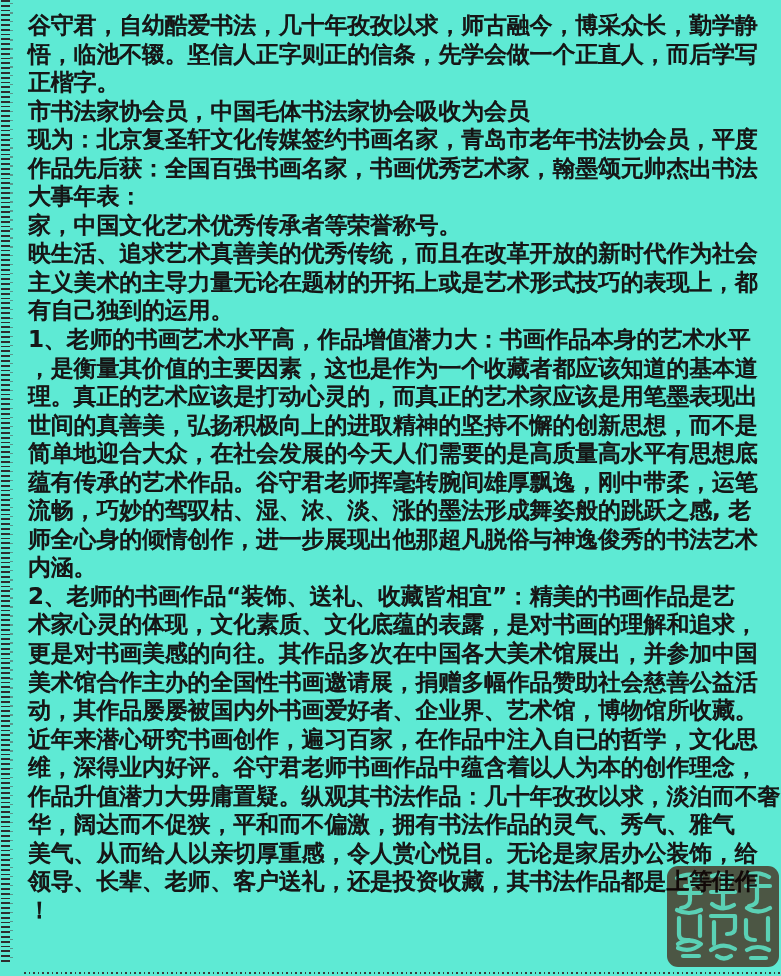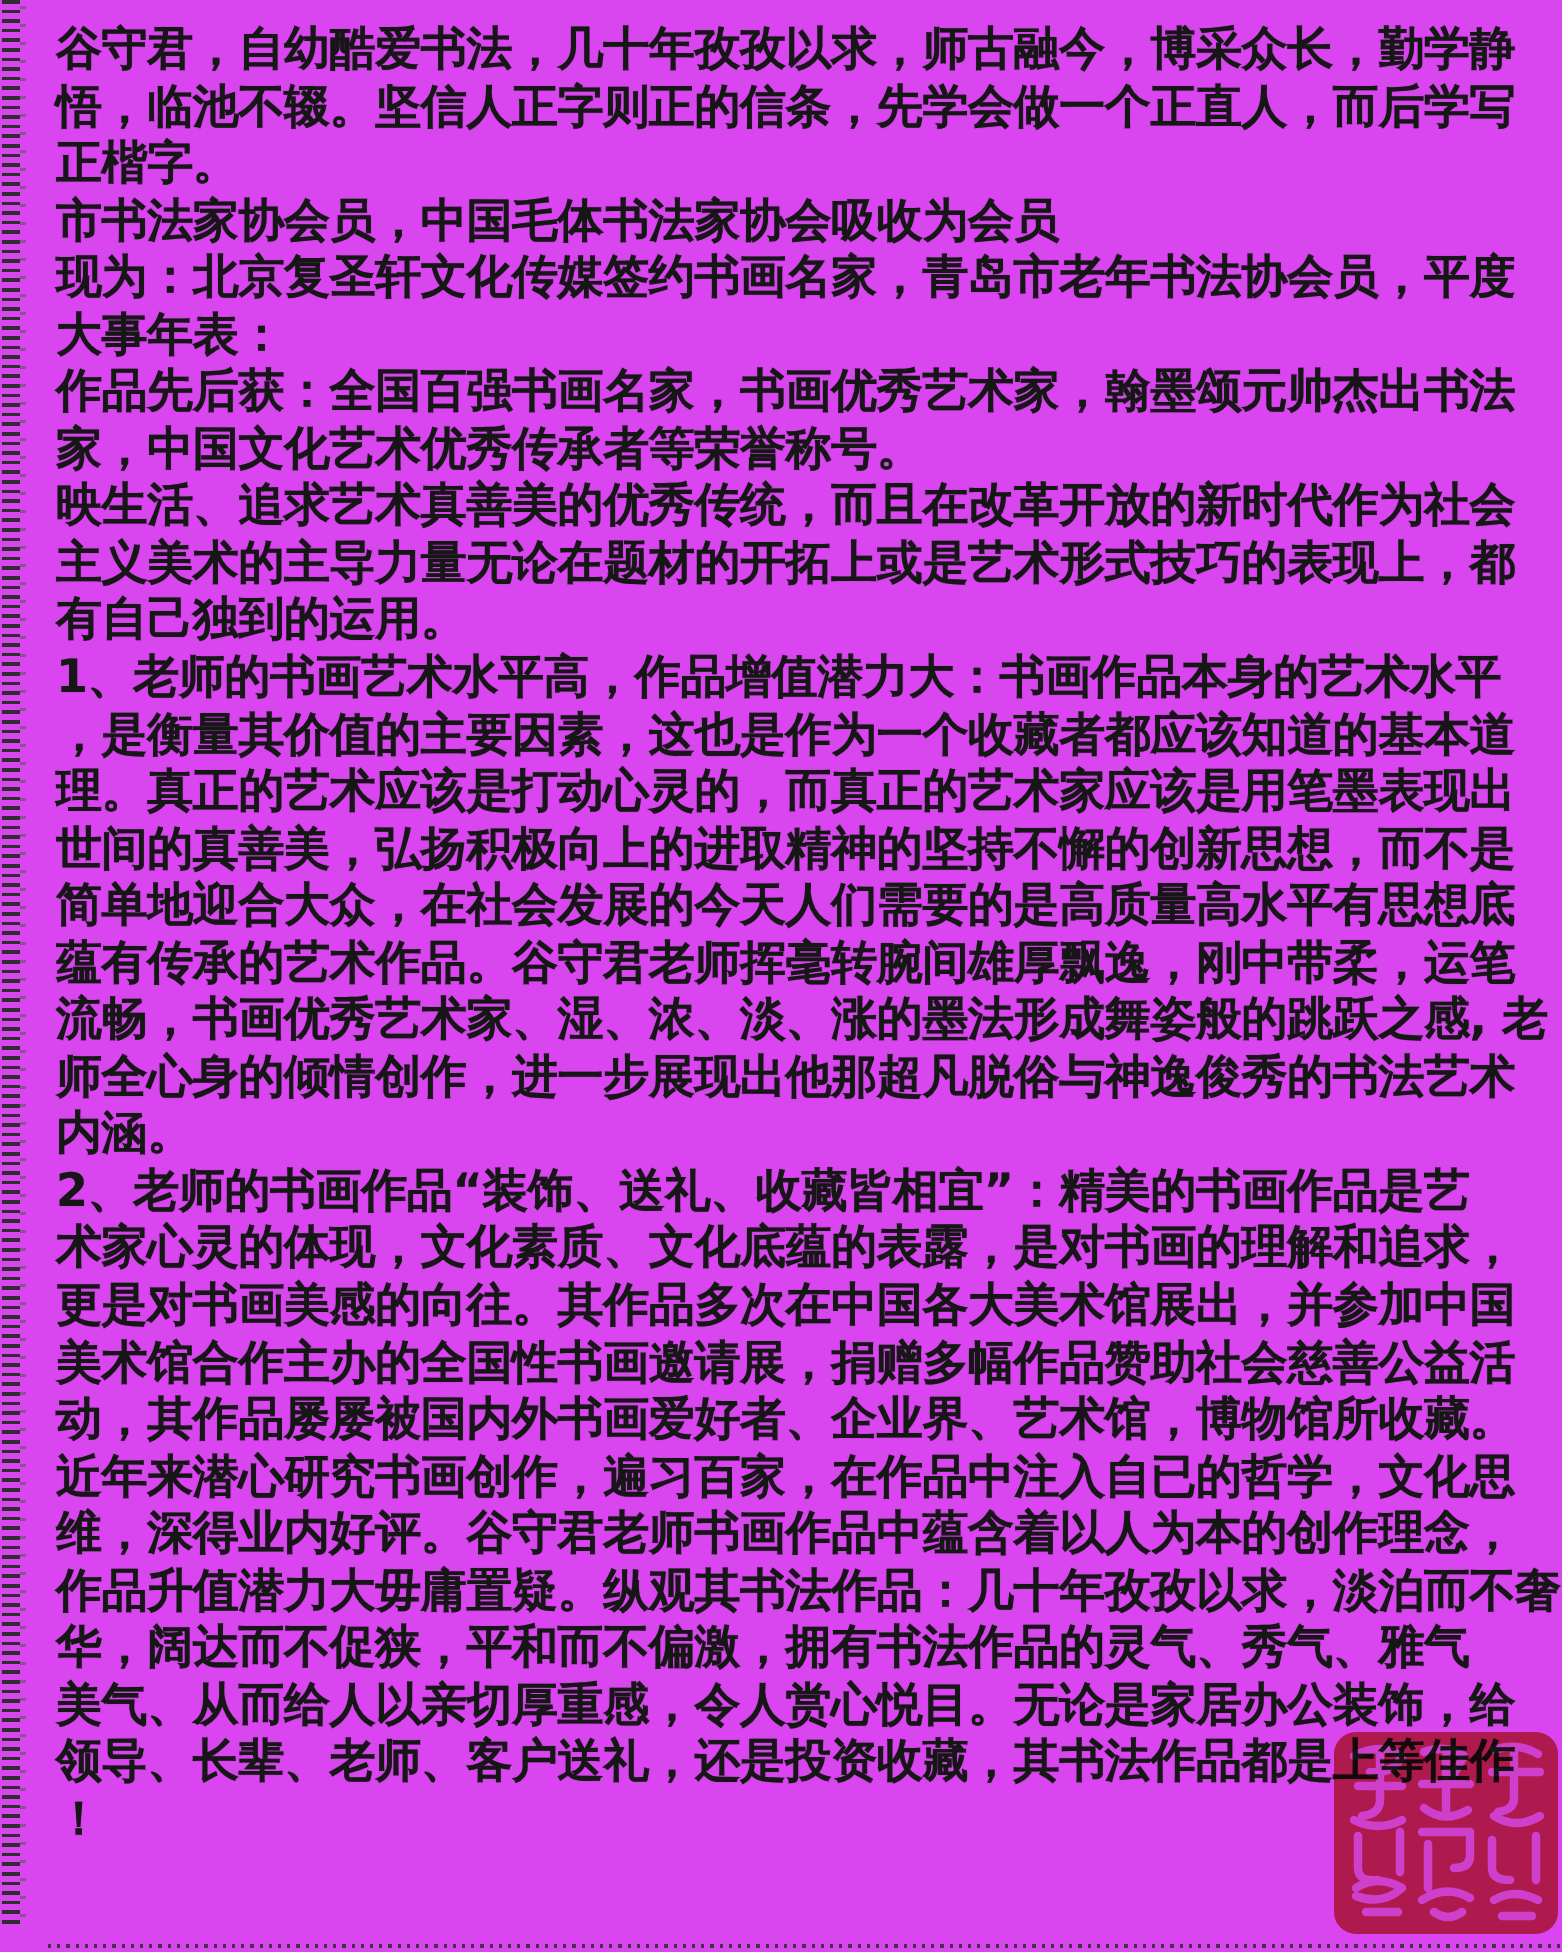--- a/index.html
+++ b/index.html
@@ -10,21 +10,21 @@
     width: 781px;
     height: 976px;
     background: #fbfbfa;
     overflow: hidden;
     position: relative;
     font-family: "DejaVu Sans", sans-serif;
   }
   .page {
     position: absolute;
     inset: 0;
-    background: #d946ef;
+    background: #5eead4;
   }
   
   .perforation {
     position: absolute;
     left: 1px;
     top: 0;
     width: 9px;
     height: 964px;
     background: repeating-linear-gradient(
       to bottom,
@@ -92,33 +92,33 @@
 
   <div class="perforation"></div>
   <div class="perforation-inner"></div>
 
   <div class="doc">
     <div class="line">谷守君，自幼酷爱书法，几十年孜孜以求，师古融今，博采众长，勤学静</div>
     <div class="line">悟，临池不辍。坚信人正字则正的信条，先学会做一个正直人，而后学写</div>
     <div class="line">正楷字。</div>
     <div class="line">市书法家协会员，中国毛体书法家协会吸收为会员</div>
     <div class="line">现为：北京复圣轩文化传媒签约书画名家，青岛市老年书法协会员，平度</div>
+    <div class="line">作品先后获：全国百强书画名家，书画优秀艺术家，翰墨颂元帅杰出书法</div>
     <div class="line">大事年表：</div>
-    <div class="line">作品先后获：全国百强书画名家，书画优秀艺术家，翰墨颂元帅杰出书法</div>
     <div class="line">家，中国文化艺术优秀传承者等荣誉称号。</div>
     <div class="line">映生活、追求艺术真善美的优秀传统，而且在改革开放的新时代作为社会</div>
     <div class="line">主义美术的主导力量无论在题材的开拓上或是艺术形式技巧的表现上，都</div>
     <div class="line">有自己独到的运用。</div>
     <div class="line">1、老师的书画艺术水平高，作品增值潜力大：书画作品本身的艺术水平</div>
     <div class="line">，是衡量其价值的主要因素，这也是作为一个收藏者都应该知道的基本道</div>
     <div class="line">理。真正的艺术应该是打动心灵的，而真正的艺术家应该是用笔墨表现出</div>
     <div class="line">世间的真善美，弘扬积极向上的进取精神的坚持不懈的创新思想，而不是</div>
     <div class="line">简单地迎合大众，在社会发展的今天人们需要的是高质量高水平有思想底</div>
     <div class="line">蕴有传承的艺术作品。谷守君老师挥毫转腕间雄厚飘逸，刚中带柔，运笔</div>
-    <div class="line">流畅，书画优秀艺术家、湿、浓、淡、涨的墨法形成舞姿般的跳跃之感, 老</div>
+    <div class="line">流畅，巧妙的驾驭枯、湿、浓、淡、涨的墨法形成舞姿般的跳跃之感, 老</div>
     <div class="line">师全心身的倾情创作，进一步展现出他那超凡脱俗与神逸俊秀的书法艺术</div>
     <div class="line">内涵。</div>
     <div class="line">2、老师的书画作品“装饰、送礼、收藏皆相宜”：精美的书画作品是艺</div>
     <div class="line">术家心灵的体现，文化素质、文化底蕴的表露，是对书画的理解和追求，</div>
     <div class="line">更是对书画美感的向往。其作品多次在中国各大美术馆展出，并参加中国</div>
     <div class="line">美术馆合作主办的全国性书画邀请展，捐赠多幅作品赞助社会慈善公益活</div>
     <div class="line">动，其作品屡屡被国内外书画爱好者、企业界、艺术馆，博物馆所收藏。</div>
     <div class="line">近年来潜心研究书画创作，遍习百家，在作品中注入自已的哲学，文化思</div>
     <div class="line">维，深得业内好评。谷守君老师书画作品中蕴含着以人为本的创作理念，</div>
     <div class="line">作品升值潜力大毋庸置疑。纵观其书法作品：几十年孜孜以求，淡泊而不奢</div>

